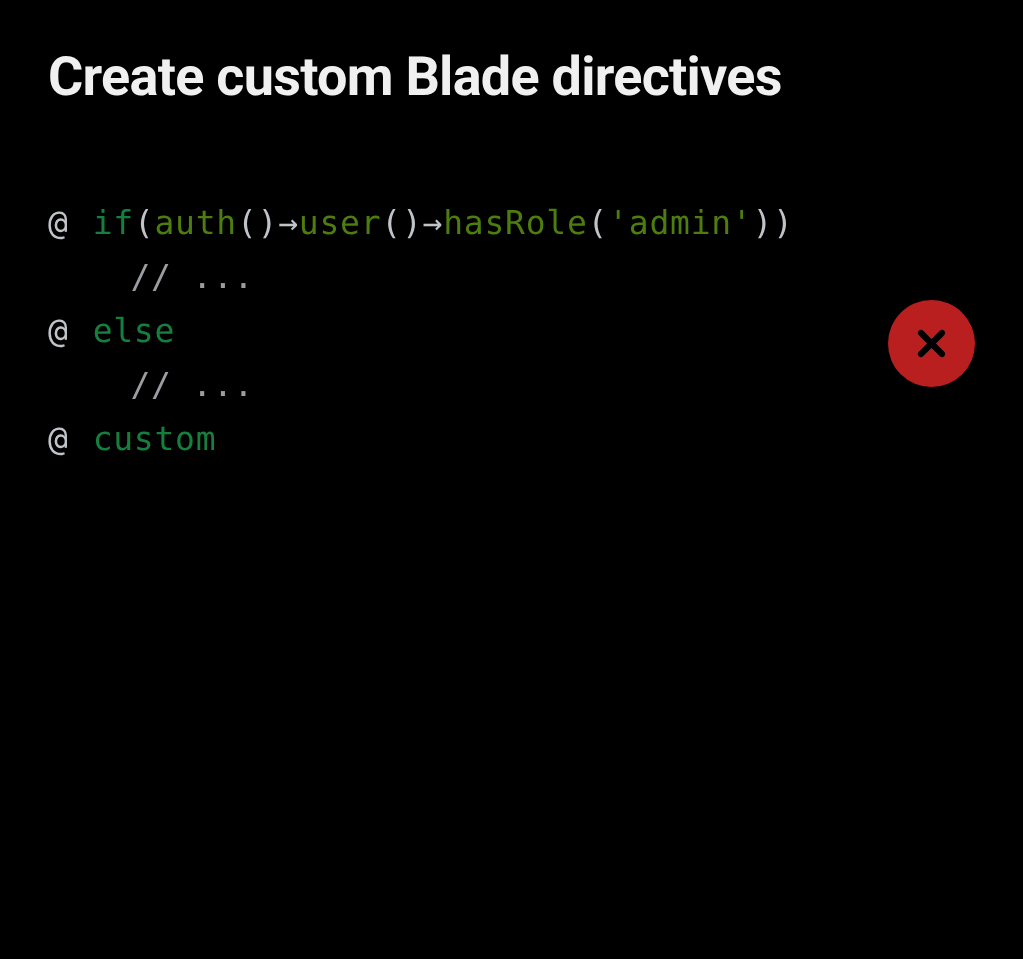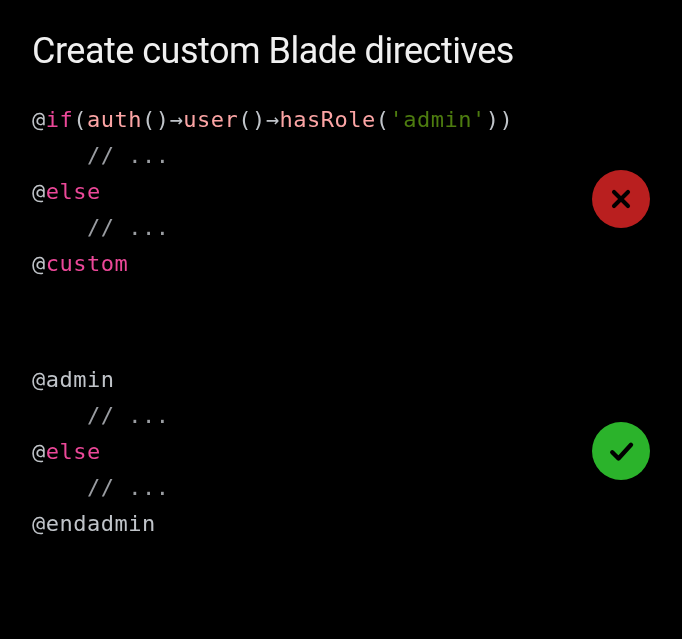--- a/index.html
+++ b/index.html
@@ -13,43 +13,43 @@
     height: 639px;
     font-family: -apple-system, BlinkMacSystemFont, "Segoe UI", Roboto, sans-serif;
     color: #e8e8e8;
     overflow: hidden;
   }
   .container {
     padding: 30px 32px;
   }
   .title {
     font-size: 36px;
-    font-weight: 400;
+    font-weight: 700;
     letter-spacing: -0.5px;
     color: #f0f0f0;
-    margin-bottom: 30px;
+    margin-bottom: 60px;
   }
   .code-block {
     position: relative;
     margin-bottom: 80px;
   }
   .code-block:last-child {
     margin-bottom: 0;
   }
   pre {
     font-family: "SF Mono", Menlo, Monaco, Consolas, monospace;
     font-size: 22px;
     line-height: 36px;
     letter-spacing: 0.5px;
     white-space: pre;
   }
   .tok-at    { color: #c0c4c9; }
-  .tok-dir   { color: #ec4899; }
+  .tok-dir   { color: #15803d; padding-left: 16px; }
   .tok-punc  { color: #c0c4c9; }
-  .tok-func  { color: #fca5a5; }
+  .tok-func  { color: #4d7c0f; }
   .tok-arrow { color: #c0c4c9; }
   .tok-str   { color: #4d7c0f; }
   .tok-cmt   { color: #9a9da2; }
   .tok-plain { color: #c0c4c9; }
 
   .badge {
     position: absolute;
     right: 0;
     width: 58px;
     height: 58px;
@@ -77,27 +77,13 @@
     <div class="badge badge-bad">
       <span>
         <svg width="28" height="28" viewBox="0 0 24 24" fill="none" stroke="#000" stroke-width="3.5" stroke-linecap="round">
           <line x1="6" y1="6" x2="18" y2="18"></line>
           <line x1="18" y1="6" x2="6" y2="18"></line>
         </svg>
       </span>
     </div>
   </div>
 
-  <div class="code-block">
-    <pre><span class="tok-at">@</span><span class="tok-plain">admin</span>
-<span class="tok-cmt">    // ...</span>
-<span class="tok-at">@</span><span class="tok-dir">else</span>
-<span class="tok-cmt">    // ...</span>
-<span class="tok-at">@</span><span class="tok-plain">endadmin</span></pre>
-    <div class="badge badge-good">
-      <span>
-        <svg width="30" height="30" viewBox="0 0 24 24" fill="none" stroke="#000" stroke-width="3.5" stroke-linecap="round" stroke-linejoin="round">
-          <polyline points="5,13 10,18 20,7"></polyline>
-        </svg>
-      </span>
-    </div>
-  </div>
 </div>
 
 </body></html>

